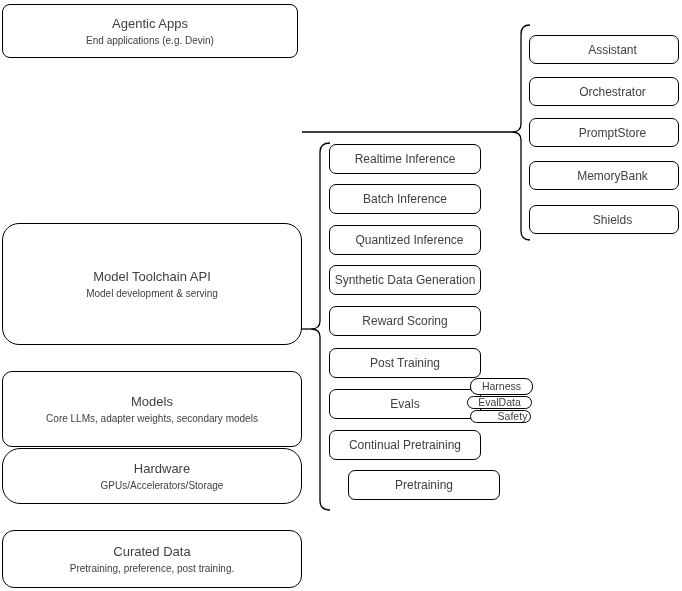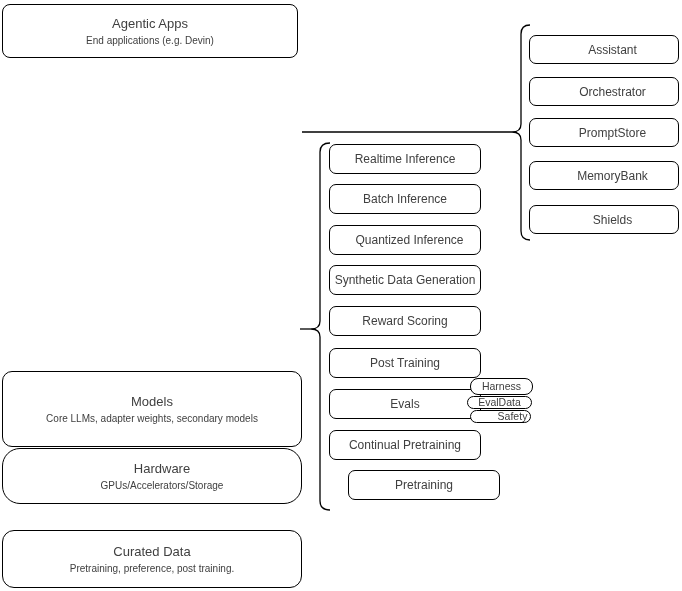--- a/index.html
+++ b/index.html
@@ -96,20 +96,24 @@
 
     <path d="M330,143 Q320,143 320,152 L320,321 Q320,329 311,329 Q320,329 320,337 L320,501 Q320,510 330,510" fill="none" stroke="#000000" stroke-width="1.3"></path>
   </svg>
 
   <div class="node lbox" style="top:4px; height:54px; width:296px; border-radius:8px;">
     <div class="title">Agentic Apps</div>
     <div class="subtitle">End applications (e.g. Devin)</div>
   </div>
 
 
+  <div class="node lbox" style="top:223px; height:122px; border-radius:17px;">
+    <div class="title">Model Toolchain API</div>
+    <div class="subtitle">Model development &amp; serving</div>
+  </div>
 
   <div class="node lbox" style="top:371px; height:76px; border-radius:10px;">
     <div class="title">Models</div>
     <div class="subtitle">Core LLMs, adapter weights, secondary models</div>
   </div>
 
   <div class="node lbox" style="top:448px; height:56px; border-radius:18px;padding-left:20px;">
     <div class="title">Hardware</div>
     <div class="subtitle">GPUs/Accelerators/Storage</div>
   </div>

